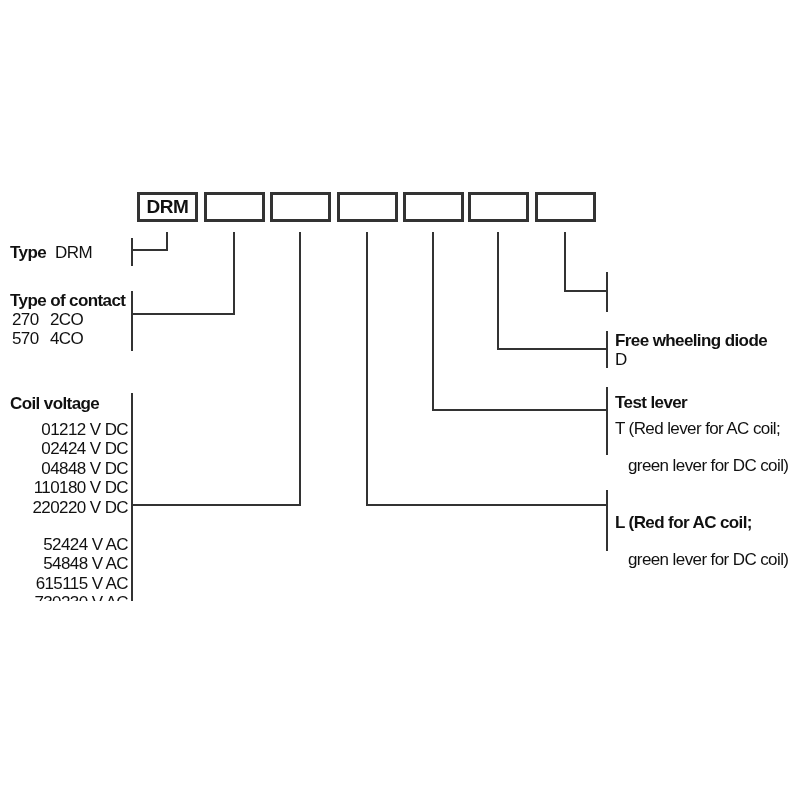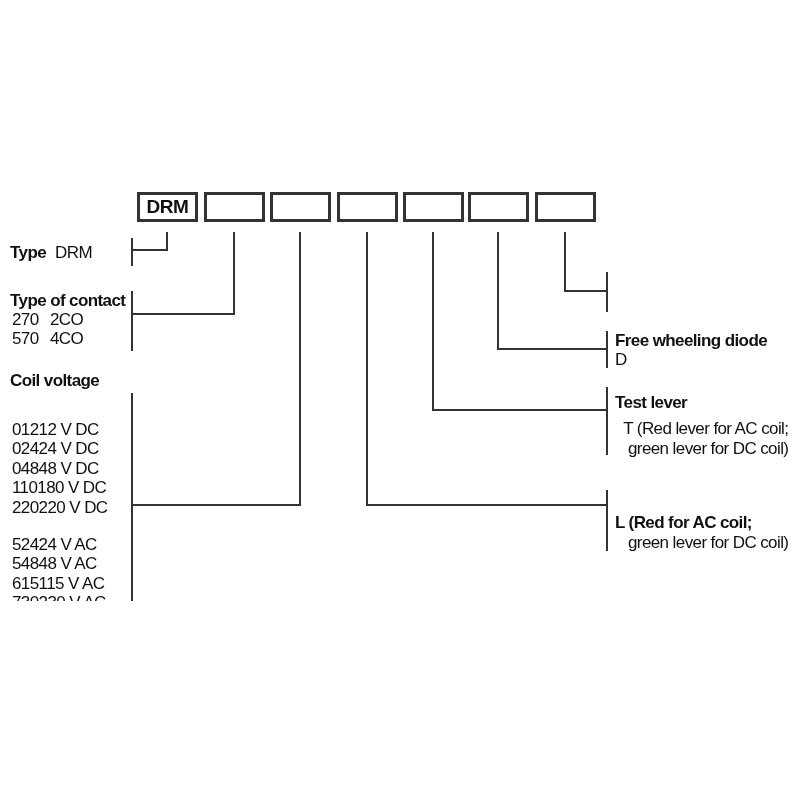--- a/index.html
+++ b/index.html
@@ -30,25 +30,25 @@
   .vl{position:absolute;width:2px;background:var(--line);}
   .hl{position:absolute;height:2px;background:var(--line);}
   
   .lbl{position:absolute;line-height:19px;white-space:nowrap;}
   .b{font-weight:bold;}
   .type-row{display:flex;gap:9px;}
   .pair-rows{position:absolute;line-height:19px;}
   .pair{display:flex;}
   .pair .code{display:inline-block;width:38px;}
   .coil-rows{position:absolute;width:116px;line-height:19.4px;}
-  .coil-row{display:flex;justify-content:flex-start;}
+  .coil-row{display:flex;justify-content:flex-end;}
   .rsec{position:absolute;left:615px;line-height:19px;white-space:nowrap;}
   .rsec .body{line-height:19.5px;}
-  .rsec .indent{padding-left:13px;}
-  .gap7{margin-top:7px;text-align:right;}
+  .rsec .indent{padding-left:13px;margin-top:17px;}
+  .gap7{margin-top:7px;}
   .gap5{margin-top:23px;font-weight:bold;}
 </style>
 </head>
 <body>
 
 <div class="canvas">
 
   <div class="code-box" style="left:137px">
     <span>DRM</span>
   </div>
@@ -106,21 +106,21 @@
     <div class="pair">
       <span class="code">270</span>
       <span>2CO</span>
     </div>
     <div class="pair">
       <span class="code">570</span>
       <span>4CO</span>
     </div>
   </div>
 
-  <div class="lbl b" style="left:10px;top:371px">Coil voltage</div>
+  <div class="lbl b" style="left:10px;top:394px">Coil voltage</div>
   <div class="coil-rows" style="left:12px;top:420px">
     <div class="coil-row">
       <span>012</span>
       <span>12 V DC</span>
     </div>
     <div class="coil-row">
       <span>024</span>
       <span>24 V DC</span>
     </div>
     <div class="coil-row">

